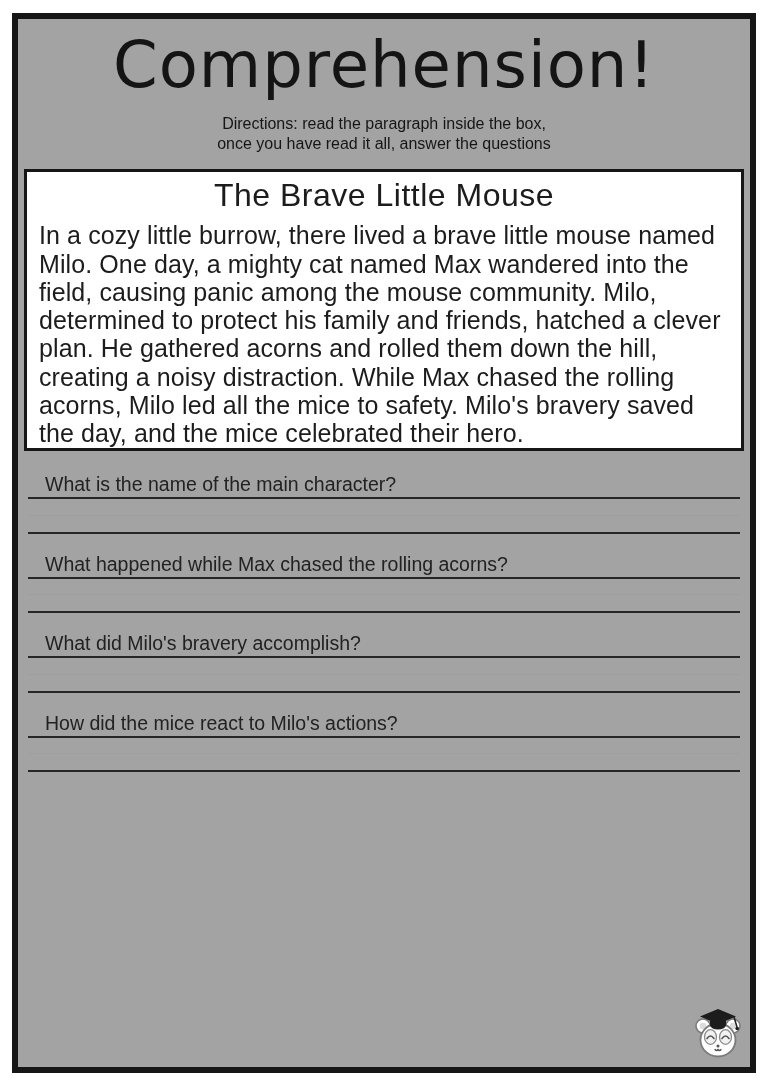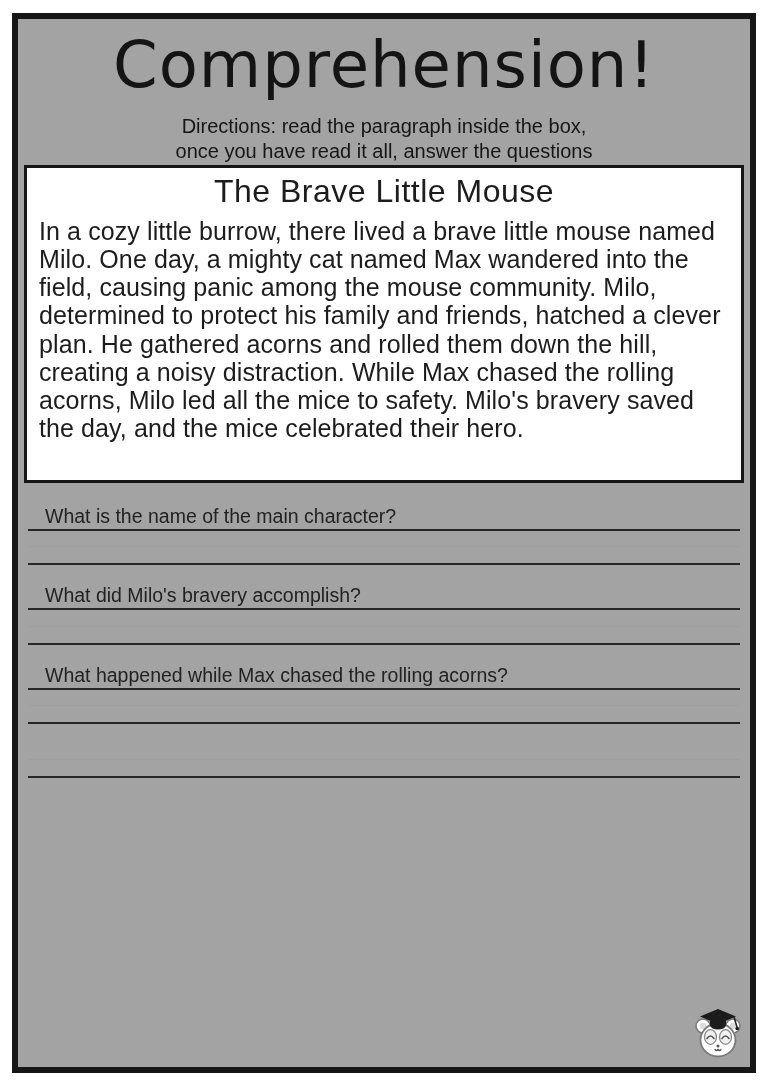--- a/index.html
+++ b/index.html
@@ -23,28 +23,28 @@
     font-family: "DejaVu Sans", sans-serif;
     font-weight: normal;
     font-size: 64px;
     line-height: 1.2;
     letter-spacing: 1px;
     margin: 8px 0 0 0;
     color: #141414;
   }
   .directions {
     text-align: center;
-    font-size: 20px;
+    font-size: 16px;
     line-height: 1.27;
     margin-top: 10px;
     color: #161616;
   }
   .story-box {
-    margin: 0 6px 0 6px;
-    height: 318px;
+    margin: 15px 6px 0 6px;
+    height: 282px;
     box-sizing: border-box;
     border: 3px solid #161616;
     padding: 3px 12px 0 12px;
     background: #fff;
   }
   .story-title {
     text-align: center;
     font-size: 32px;
     font-weight: normal;
     letter-spacing: 0.5px;
@@ -99,32 +99,33 @@
 
 
       <div class="q-block">
         <div class="q-text">What is the name of the main character?</div>
         <div class="a-line a-gray"></div>
         <div class="a-line a-dark"></div>
       </div>
 
 
       <div class="q-block">
+        <div class="q-text">What happened while Max chased the rolling acorns?</div>
+        <div class="a-line a-gray"></div>
+        <div class="a-line a-dark"></div>
+      </div>
+
+      <div class="q-block">
         <div class="q-text">What did Milo's bravery accomplish?</div>
         <div class="a-line a-gray"></div>
         <div class="a-line a-dark"></div>
       </div>
 
       <div class="q-block">
-        <div class="q-text">What happened while Max chased the rolling acorns?</div>
-        <div class="a-line a-gray"></div>
-        <div class="a-line a-dark"></div>
-      </div>
-
-      <div class="q-block">
+        <div class="q-text">How did the mice react to Milo's actions?</div>
         <div class="a-line a-gray"></div>
         <div class="a-line a-dark"></div>
       </div>
     </section>
 
   <div class="logo">
     <svg width="48" height="54" viewBox="0 0 48 54" xmlns="http://www.w3.org/2000/svg">
 
       <circle cx="9" cy="20" r="7" fill="#fff" stroke="#7a7a7a" stroke-width="1.6"></circle>
       <circle cx="39" cy="20" r="7" fill="#fff" stroke="#7a7a7a" stroke-width="1.6"></circle>

